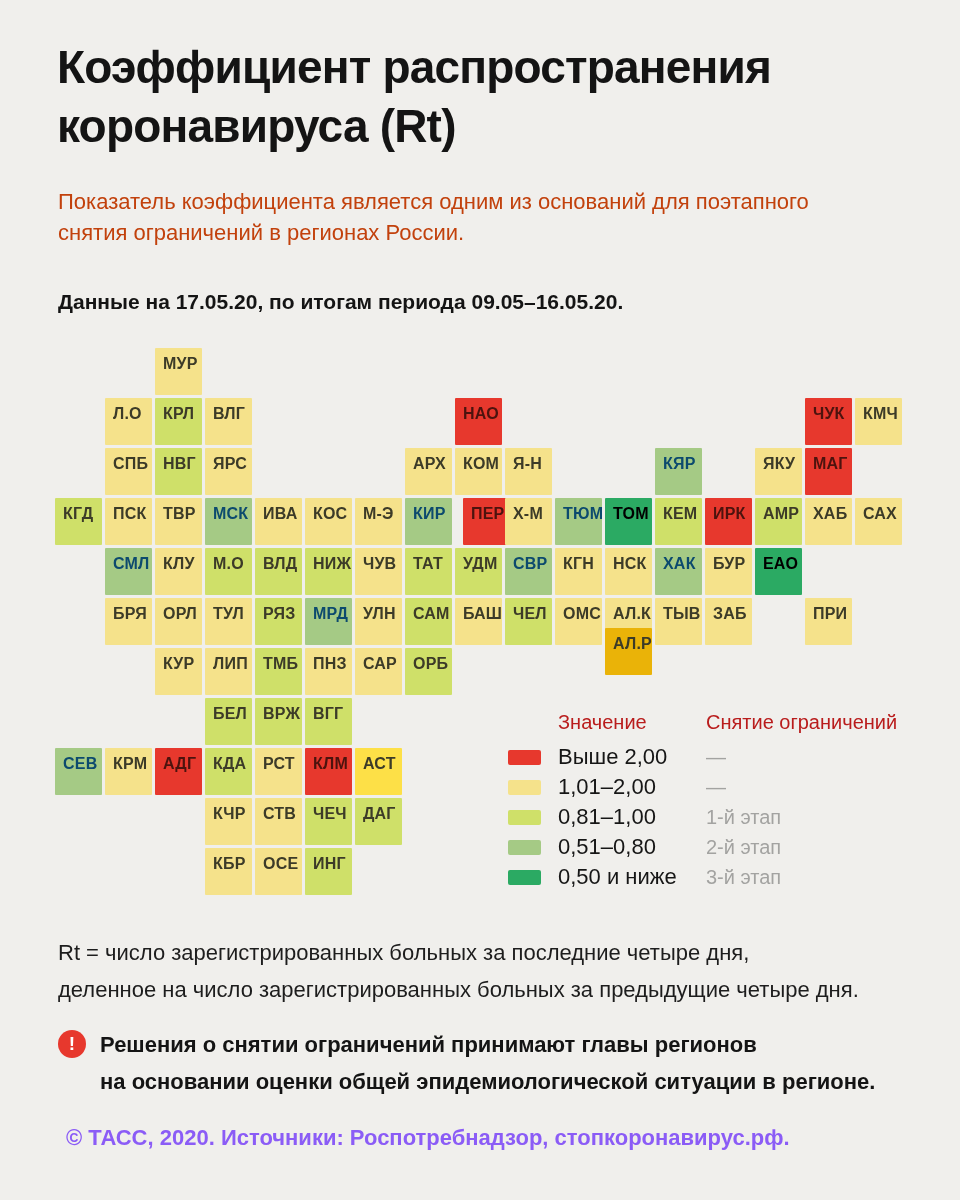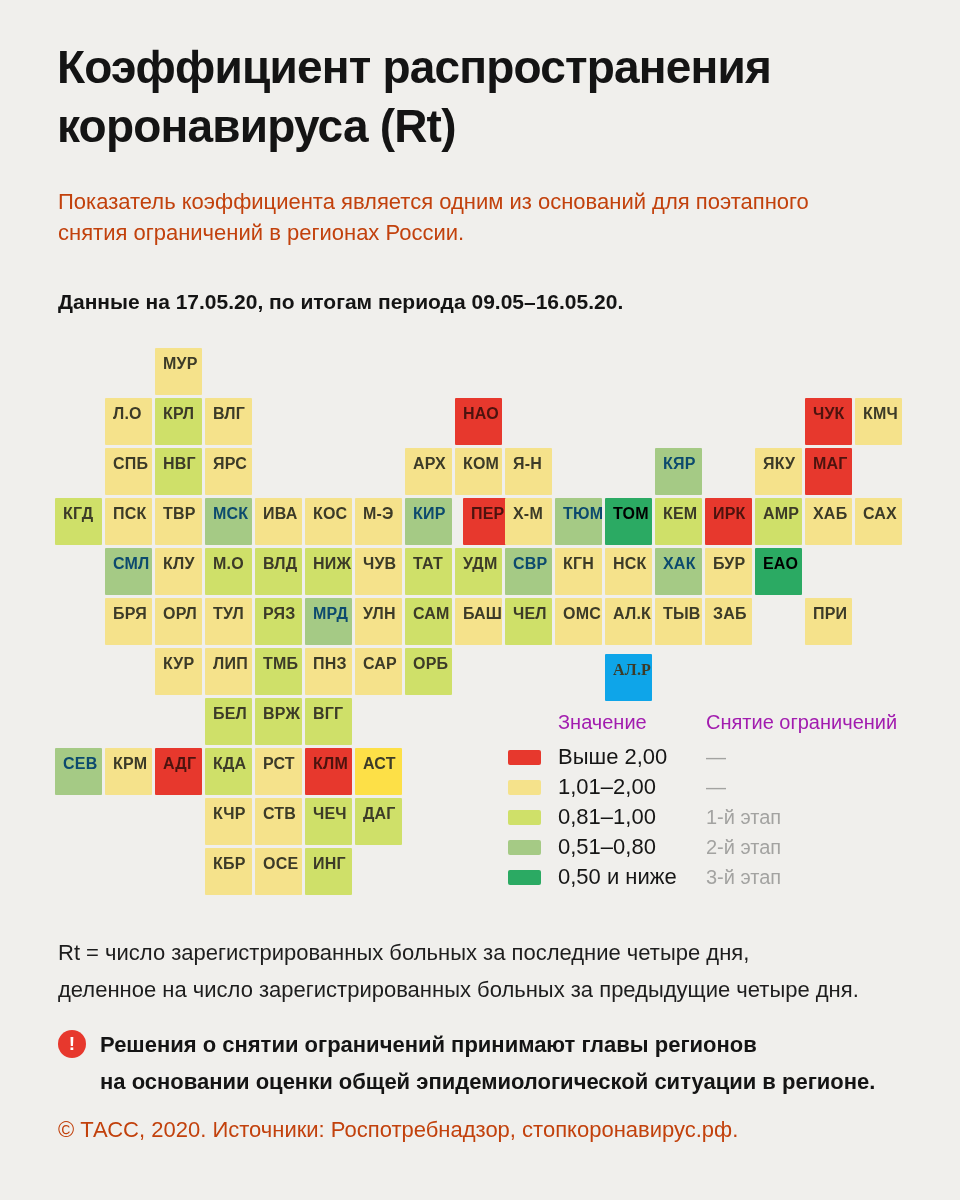--- a/index.html
+++ b/index.html
@@ -36,21 +36,21 @@
   }
   .cell.lv-red span{color:#4c130e;}
   .cell.lv-darkgreen span{color:#000000;}
   .cell.lv-midgreen span{color:#0c4a6e;}
   
   #legend{left:508px;top:706px;width:410px;}
   .legend-head{
     display:grid;grid-template-columns:50px 148px auto;align-items:center;
     height:32px;margin-bottom:4px;
   }
-  .legend-head span{font-size:20px;color:#a21caf;}
+  .legend-head span{font-size:20px;color:#b91c1c;}
   .legend-row{
     display:grid;grid-template-columns:50px 148px auto;align-items:center;
     height:30px;
   }
   .swatch{width:33px;height:15px;border-radius:2px;}
   .legend-value{font-size:22px;color:#161616;}
   .legend-stage{font-size:20px;color:#a3a3a1;}
   
   #rt-note{
     left:58px;top:934px;margin:0;width:880px;
@@ -62,22 +62,22 @@
     position:absolute;left:0;top:4px;width:28px;height:28px;border-radius:50%;
     display:flex;align-items:center;justify-content:center;
     color:#fff;font-size:19px;font-weight:700;
   }
   #warning-text{
     margin:0 0 0 42px;
     font-size:22px;line-height:37px;font-weight:700;color:#141414;
     white-space:pre-line;
   }
   #footer-line{
-    left:58px;top:1116px;margin:0;width:880px;
-    font-size:22px;line-height:28px;font-weight:400;color:#c2410c;
+    left:58px;top:1116px;margin:8px;width:880px;
+    font-size:22px;line-height:28px;font-weight:700;color:#8b5cf6;
   }
 </style>
 </head>
 <body>
 
 <div id="app">
 
   <h1 id="title" class="abs">Коэффициент распространения
 коронавируса (Rt)</h1>
 
@@ -281,21 +281,21 @@
       </div>
       <div class="cell lv-yellow" style="left: 305px; top: 648px; background: rgb(245, 226, 139);">
         <span>ПНЗ</span>
       </div>
       <div class="cell lv-yellow" style="left: 355px; top: 648px; background: rgb(245, 226, 139);">
         <span>САР</span>
       </div>
       <div class="cell lv-lightgreen" style="left: 405px; top: 648px; background: rgb(207, 224, 105);">
         <span>ОРБ</span>
       </div>
-      <div class="cell lv-yellow" style="left: 605px; top: 654px; background: #0ea5e9; font-family: Liberation Serif, serif;">
+      <div class="cell lv-yellow" style="left: 605px; top: 628px; background: #eab308;">
         <span>АЛ.Р</span>
       </div>
       <div class="cell lv-lightgreen" style="left: 205px; top: 698px; background: rgb(207, 224, 105);">
         <span>БЕЛ</span>
       </div>
       <div class="cell lv-lightgreen" style="left: 255px; top: 698px; background: rgb(207, 224, 105);">
         <span>ВРЖ</span>
       </div>
       <div class="cell lv-lightgreen" style="left: 305px; top: 698px; background: rgb(207, 224, 105);">
         <span>ВГГ</span>

